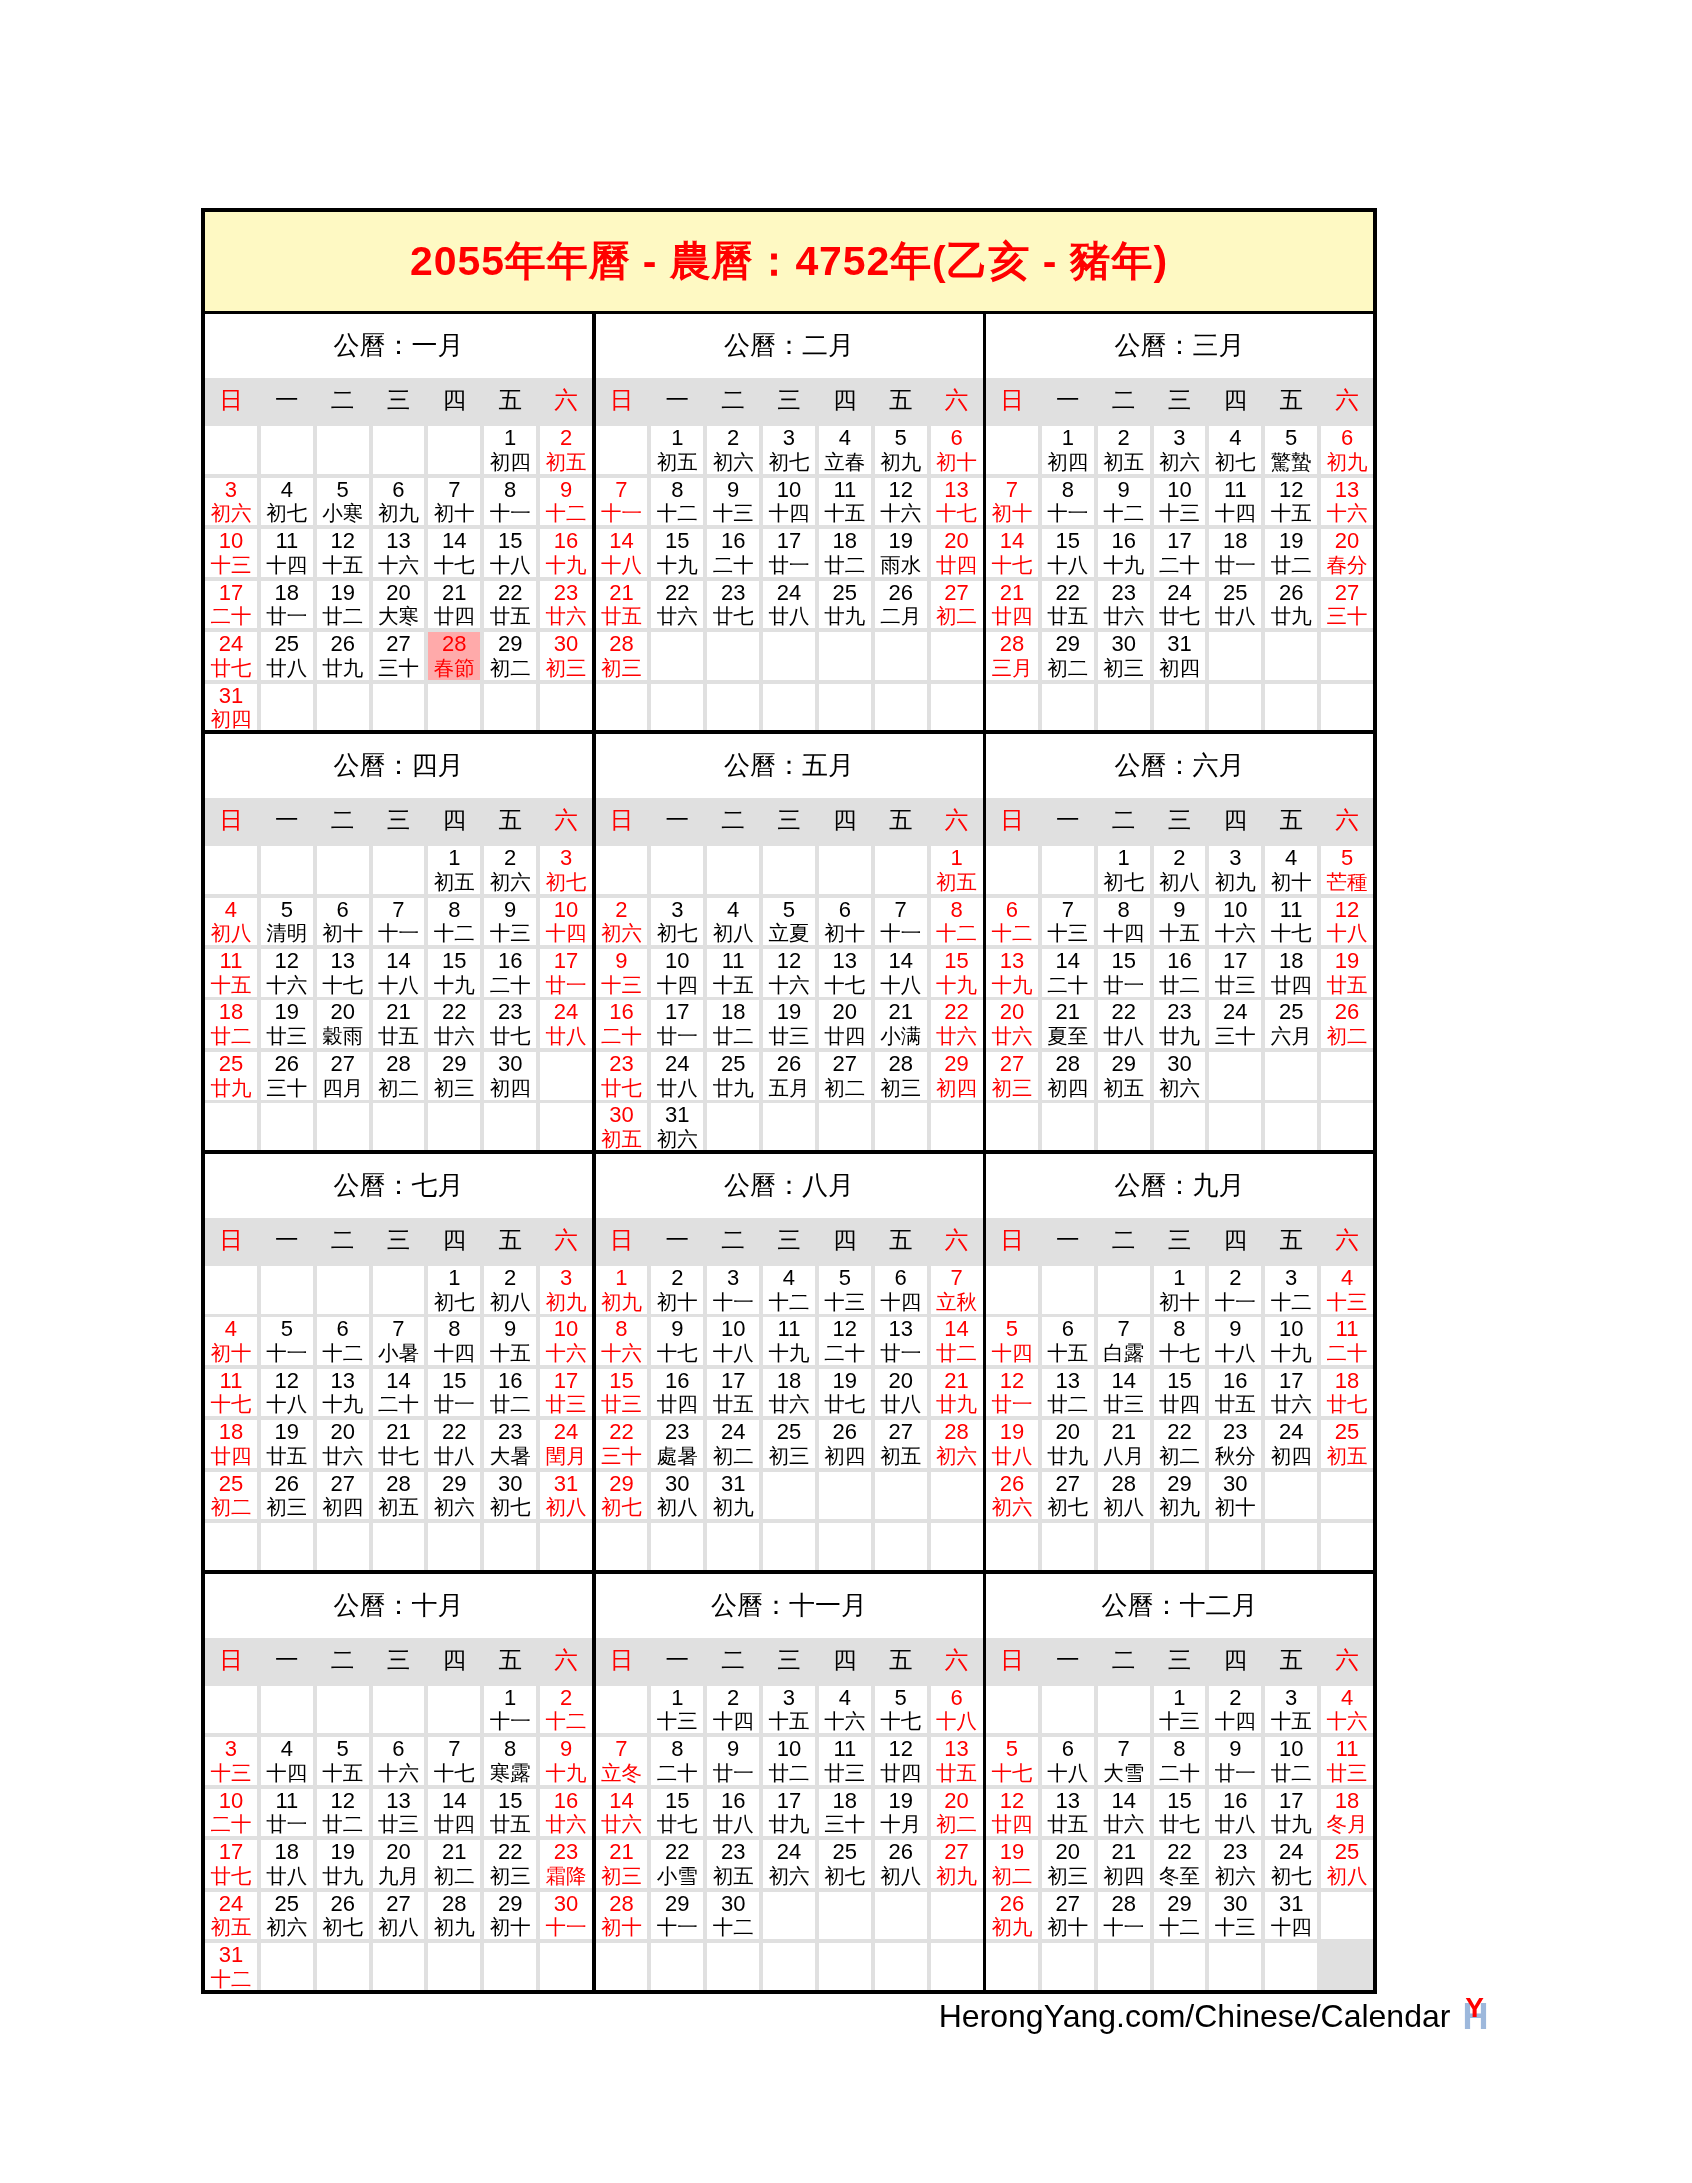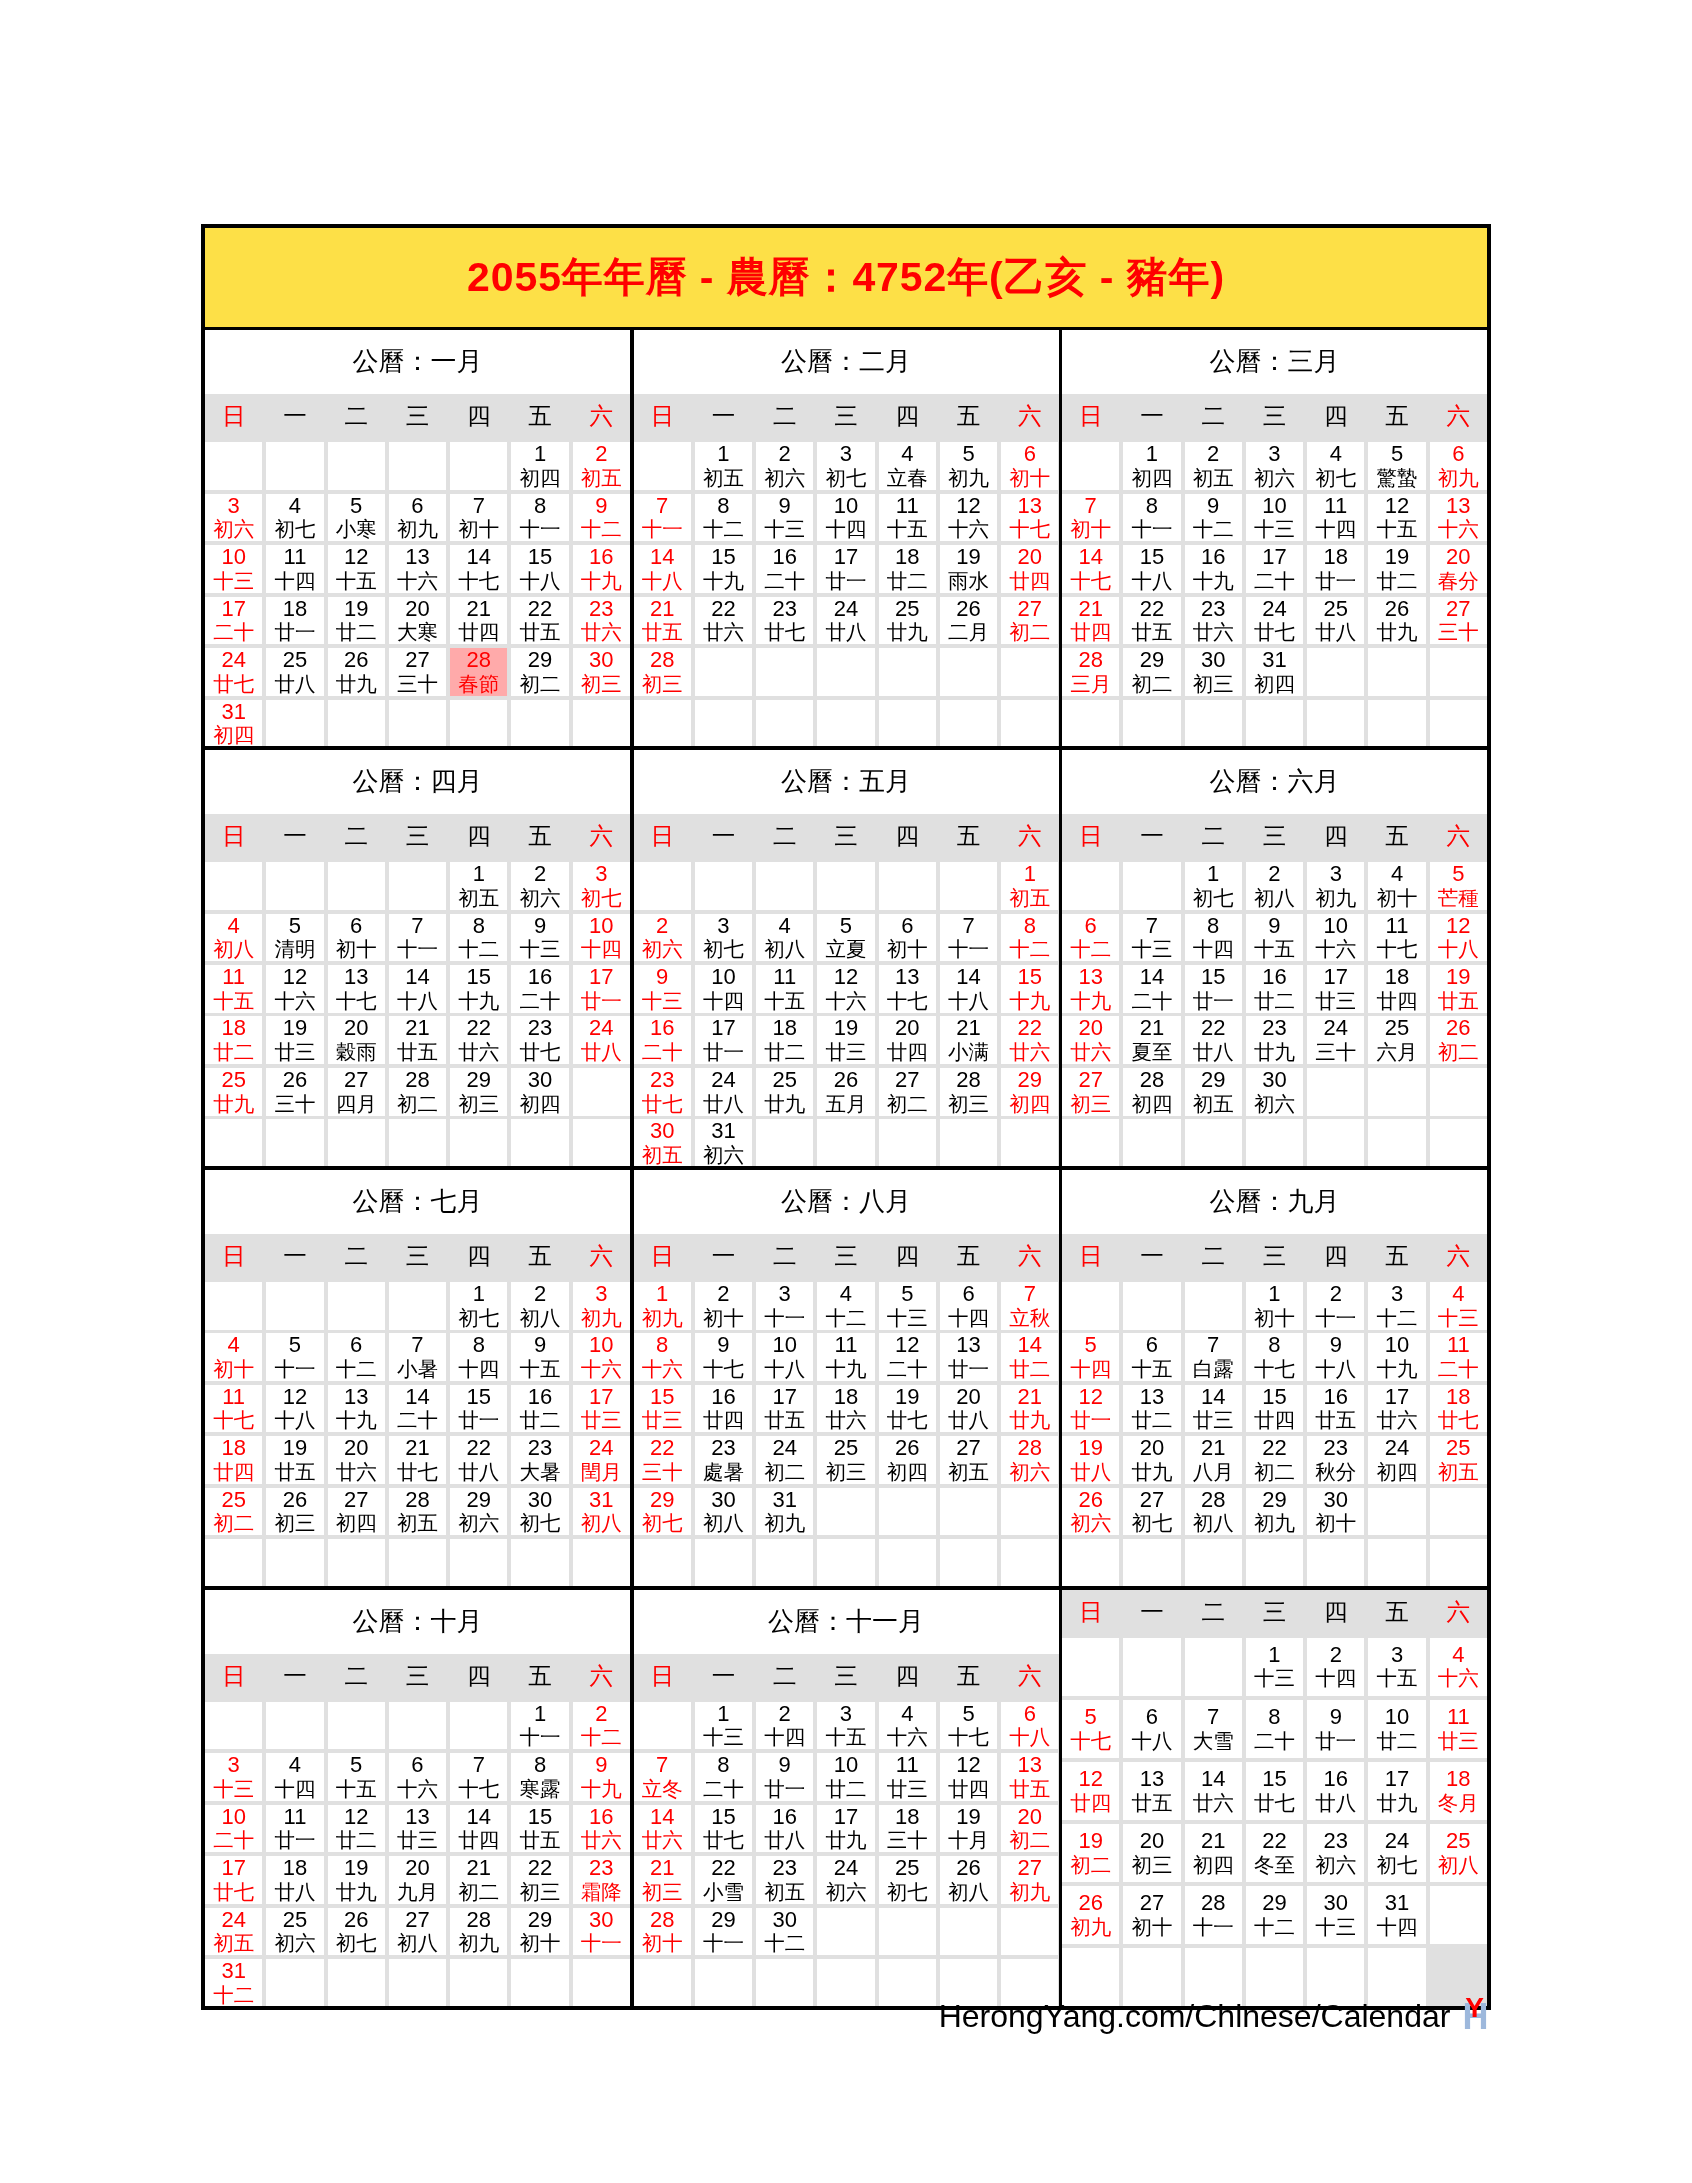--- a/index.html
+++ b/index.html
@@ -1,22 +1,22 @@
 <!DOCTYPE html>
 <html style="font-size:7px"><head>
 <meta charset="utf-8">
 <style>
   html,body{margin:0;padding:0;}
   body{
     width:1692px;height:2190px;position:relative;background:#ffffff;
     font-family:"Liberation Sans", sans-serif;color:#000;
   }
   .cal-box{
-    position:absolute;left:201px;top:224px;width:1290px;height:1786px;
-    border:4.4px solid #000;box-sizing:border-box;background:#fde047;
+    position:absolute;left:201px;top:208px;width:1176px;height:1786px;
+    border:4.4px solid #000;box-sizing:border-box;background:#fef9c3;
   }
   .year-title{
     height:99px;display:flex;align-items:center;justify-content:center;
     color:#ff0000;font-size:41px;font-weight:bold;letter-spacing:0.9px;
   }
   .months{
     position:absolute;left:0;top:99px;right:0;bottom:0;
     display:grid;grid-template-columns:repeat(3,1fr);grid-template-rows:repeat(4,1fr);
     gap:3.5px;background:#000;border-top:3.5px solid #000;
   }
@@ -1656,20 +1656,21 @@
           <div class="cell"></div>
           <div class="cell"></div>
           <div class="cell"></div>
           <div class="cell"></div>
           <div class="cell"></div>
           <div class="cell"></div>
           <div class="cell"></div>
         </div>
       </div>
       <div class="month">
+        <div class="mtitle">公曆：十二月</div>
         <div class="days">
           <div class="wd red">日</div>
           <div class="wd">一</div>
           <div class="wd">二</div>
           <div class="wd">三</div>
           <div class="wd">四</div>
           <div class="wd">五</div>
           <div class="wd red">六</div>
           <div class="cell"></div>
           <div class="cell"></div>

